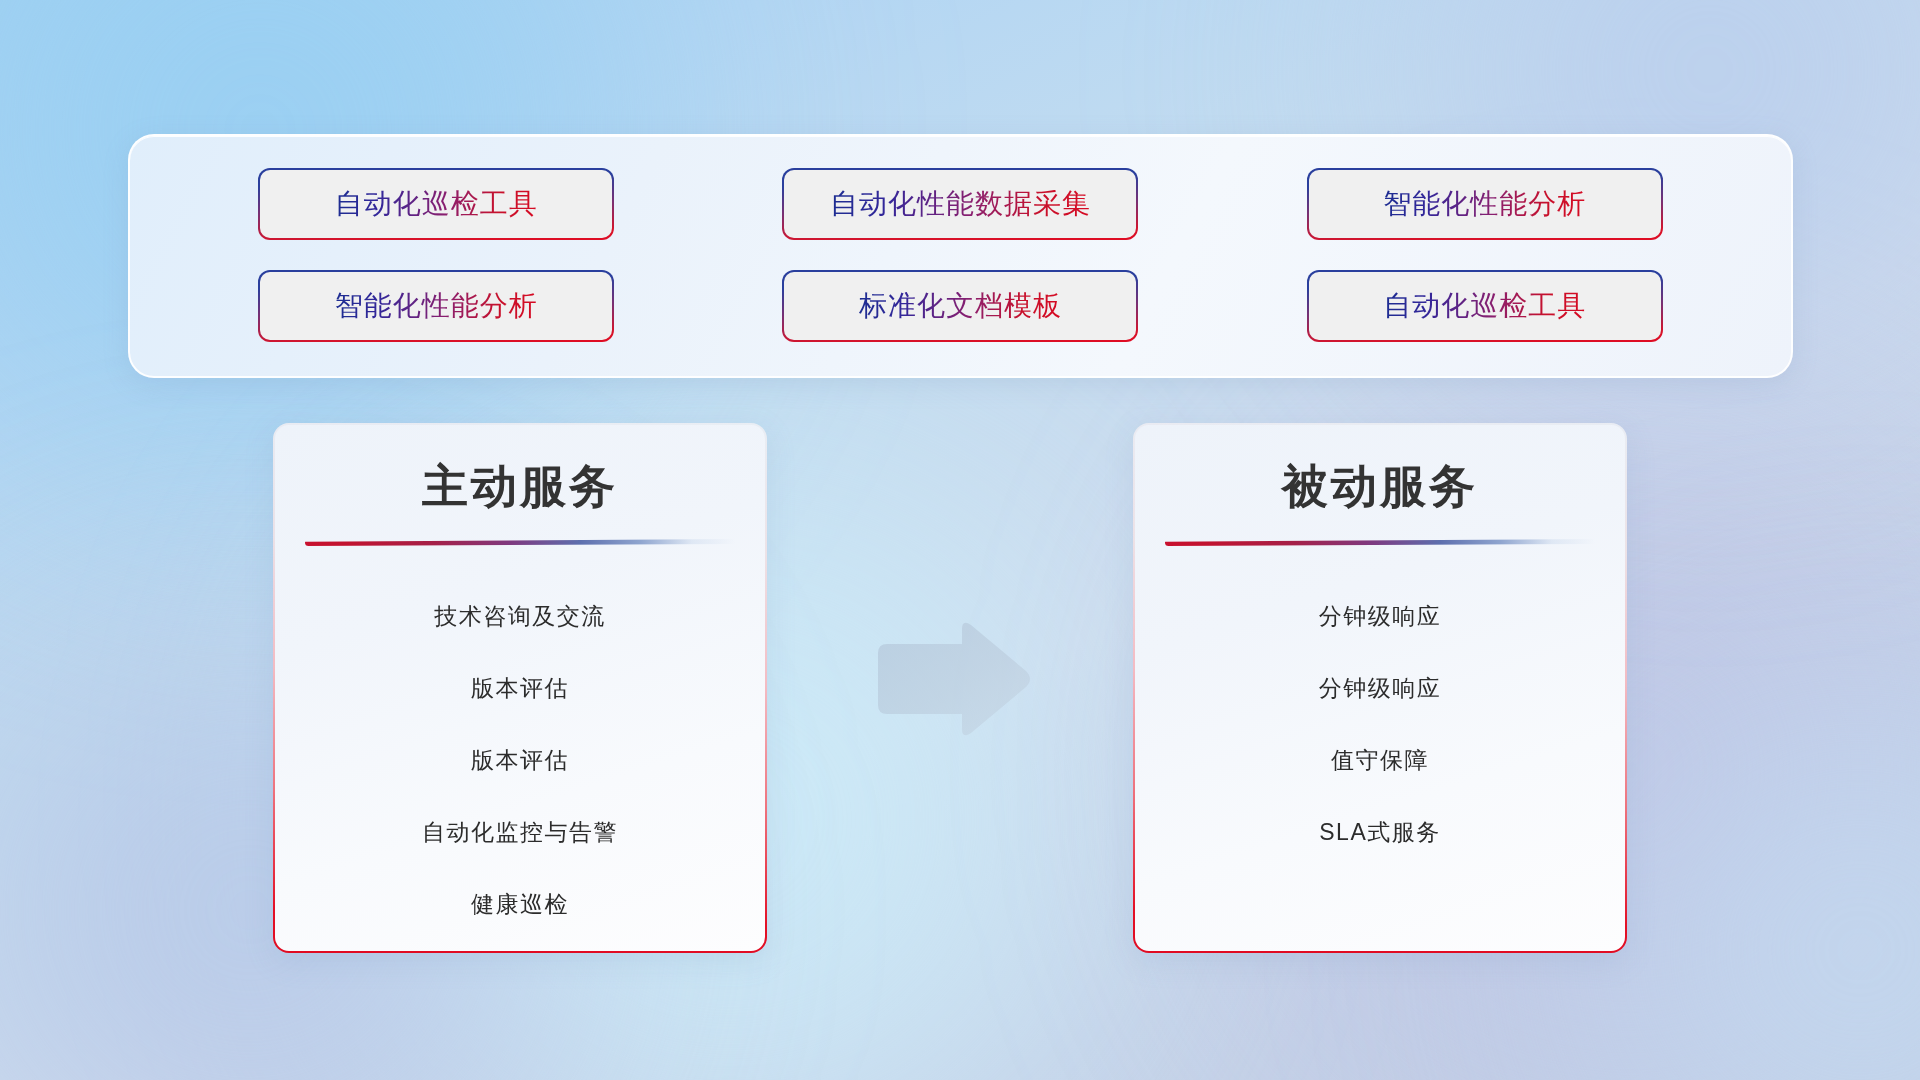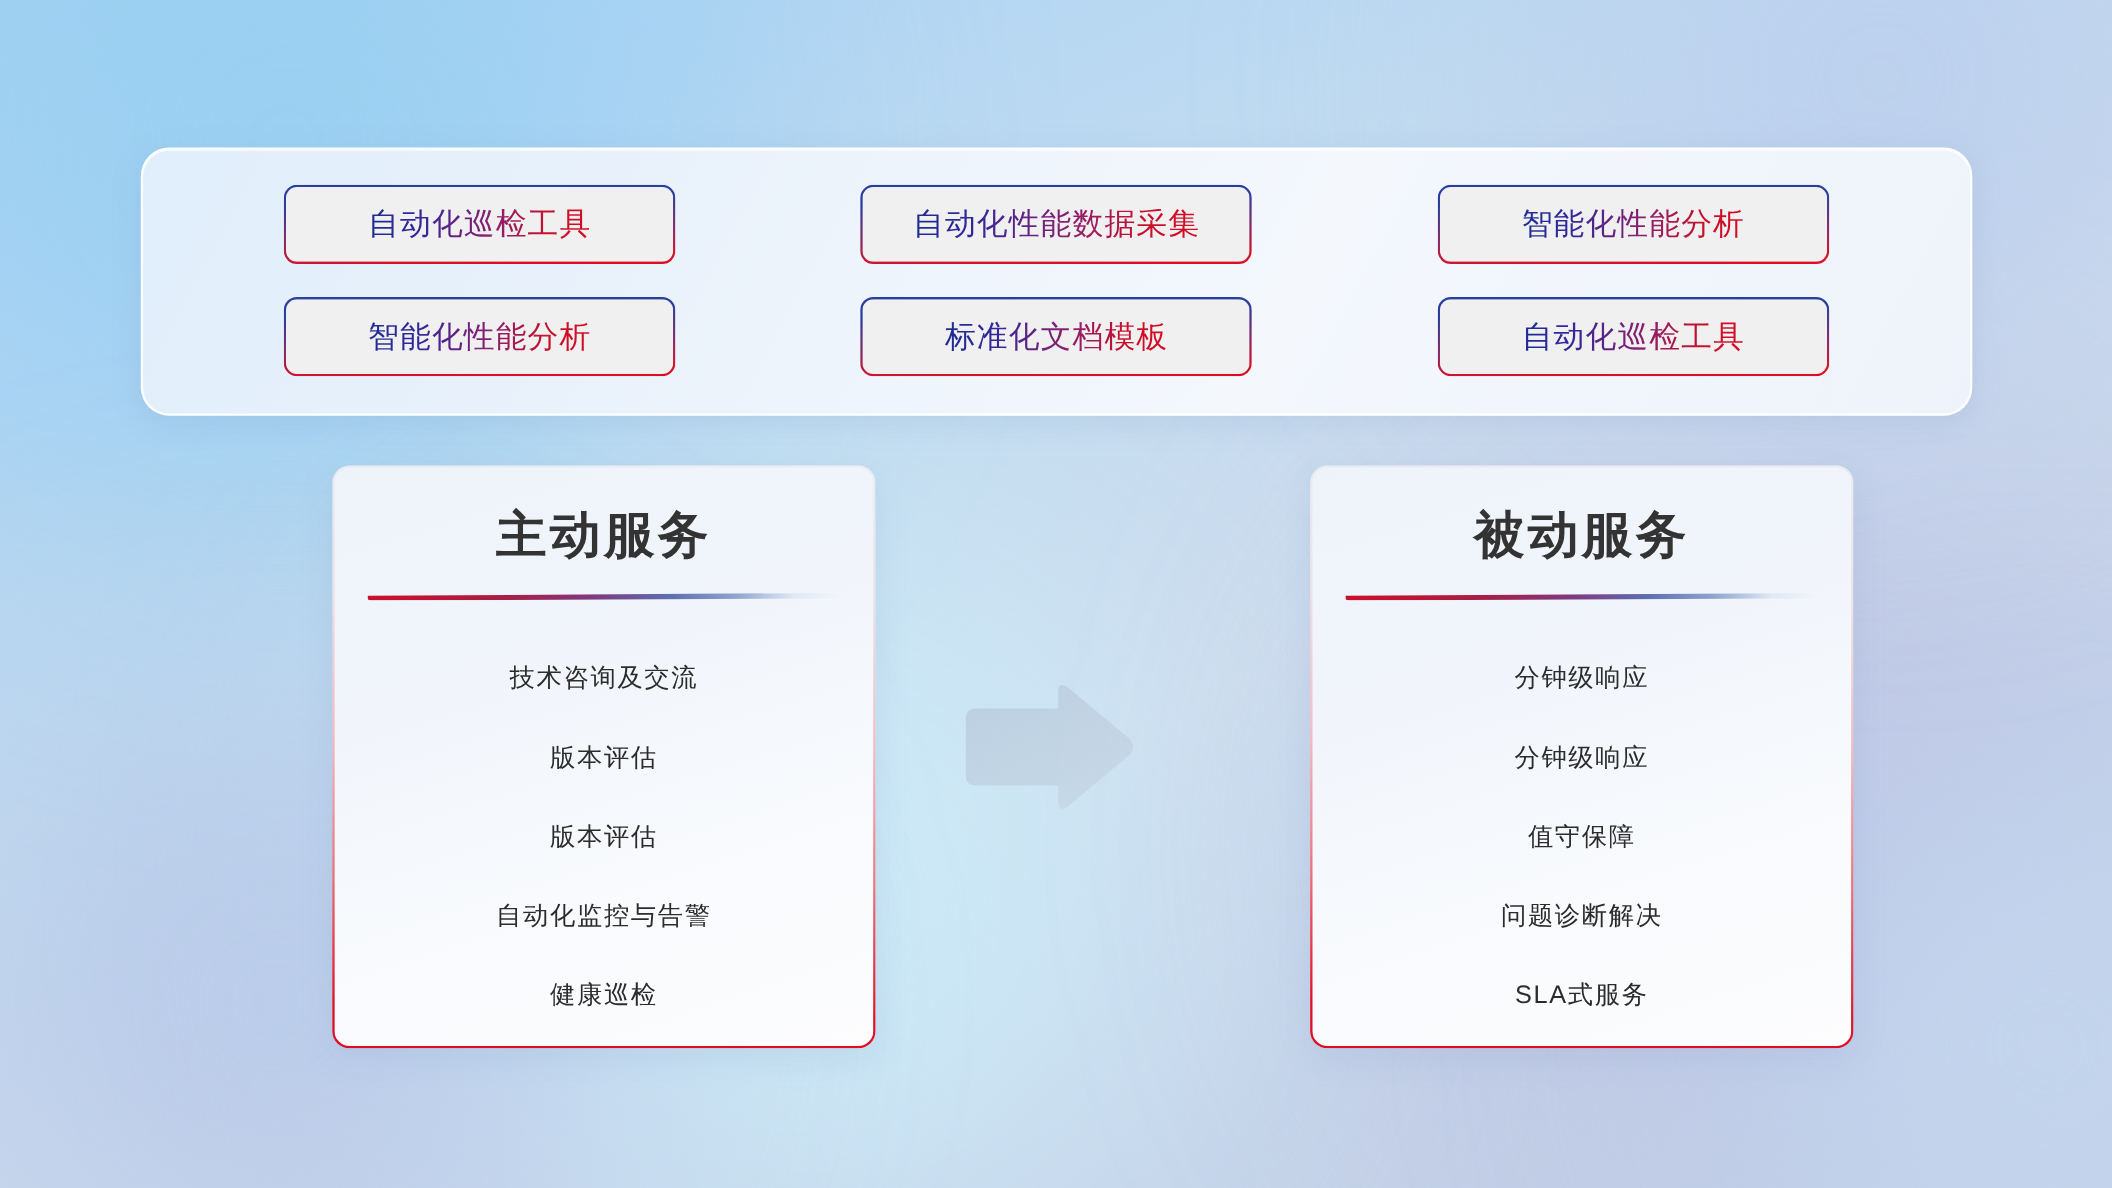--- a/index.html
+++ b/index.html
@@ -125,22 +125,22 @@
         rgba(238,226,230,0.95) 24%,
         rgba(245,185,192,0.95) 48%,
         rgba(240,110,120,0.95) 70%,
         #e31026 92%,
         #e00b22 100%) border-box;
     box-shadow: 0 8px 30px rgba(120,150,190,0.16);
     display: flex;
     flex-direction: column;
     align-items: center;
   }
-  #card-active { left: 302px; top: 423px; }
-  #card-passive { left: 1191px; top: 423px; }
+  #card-active { left: 273px; top: 423px; }
+  #card-passive { left: 1133px; top: 423px; }
 
   .card-title {
     margin-top: 38px;
     font-size: 46px;
     font-weight: 700;
     color: #333333;
     letter-spacing: 3px;
     line-height: 1;
   }
   .card-divider {
@@ -254,16 +254,15 @@
   </svg>
 </div>
 
 <div class="service-card" id="card-passive">
   <div class="card-title">被动服务</div>
   <div class="card-divider"></div>
   <div class="card-list">
     <div class="card-list-item">分钟级响应</div>
     <div class="card-list-item">分钟级响应</div>
     <div class="card-list-item">值守保障</div>
-    <div class="card-list-item">问题诊断解决</div>
     <div class="card-list-item">SLA式服务</div>
   </div>
 </div>
 
 </body></html>

